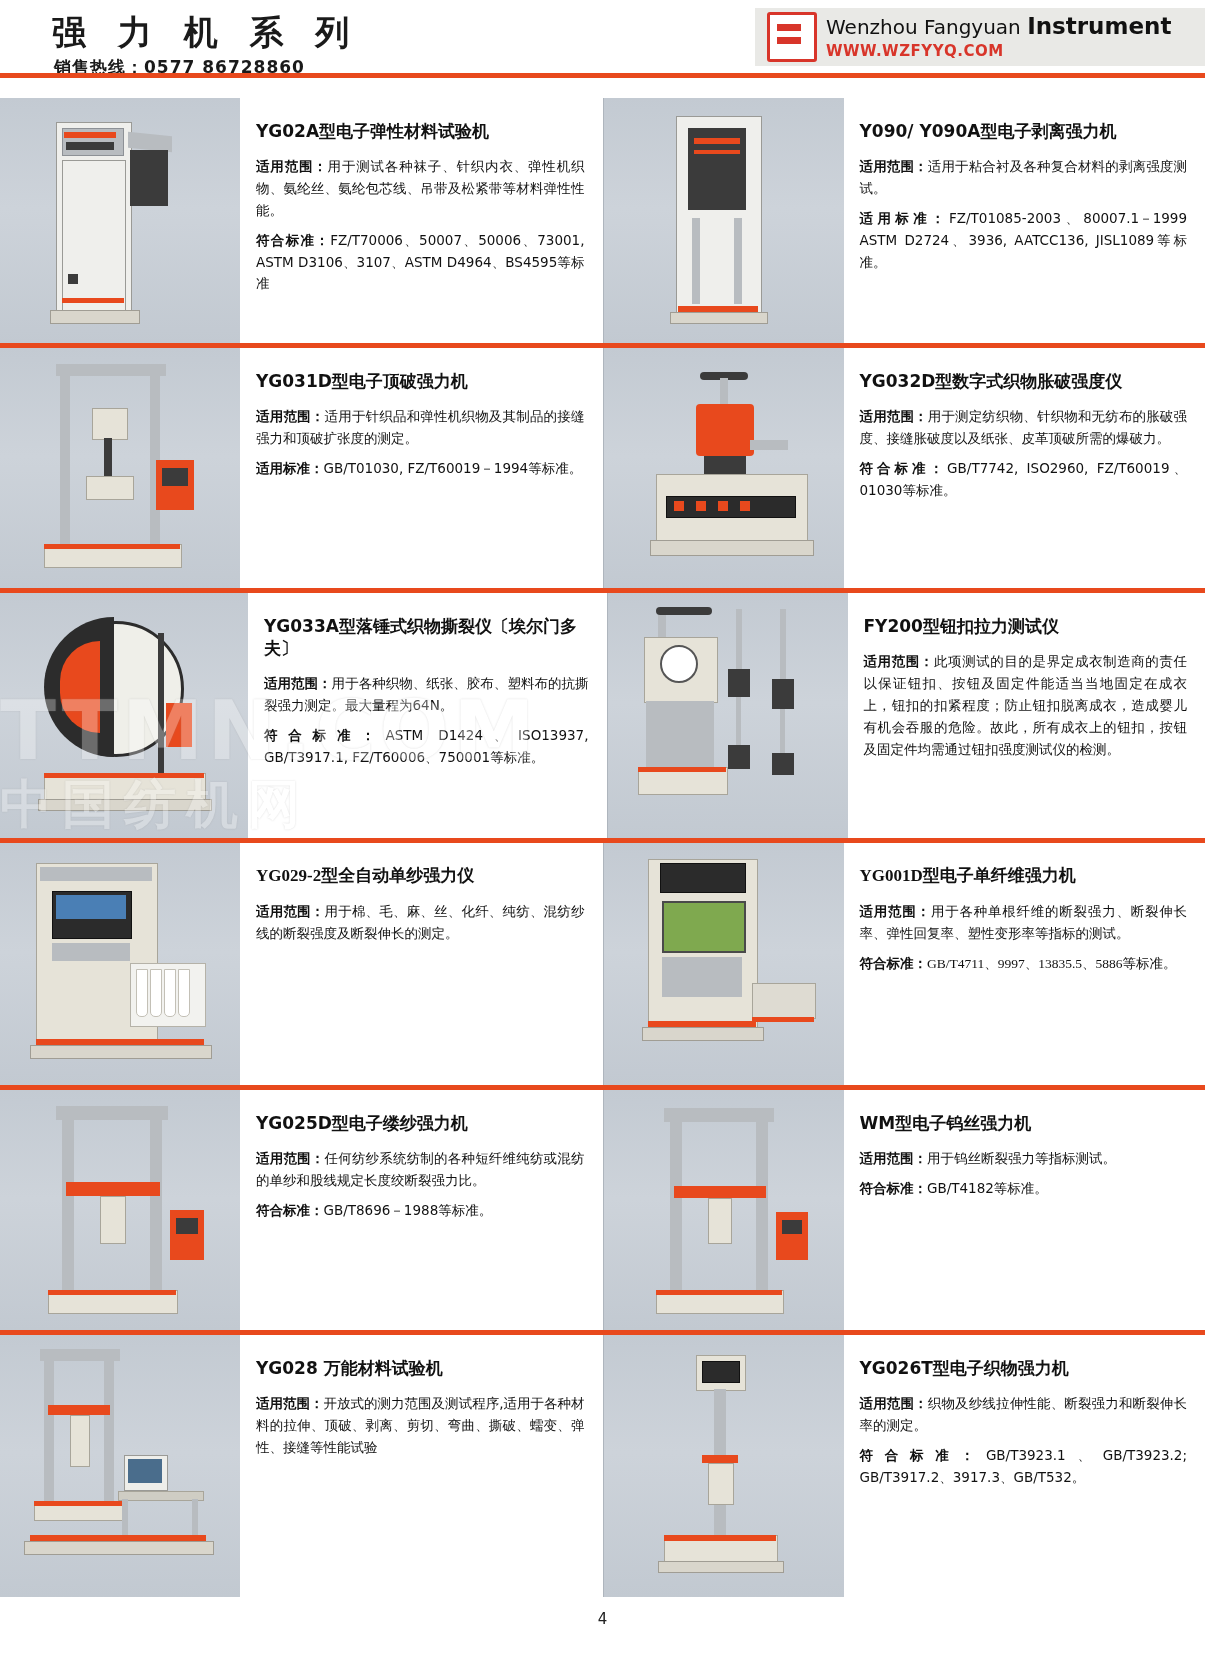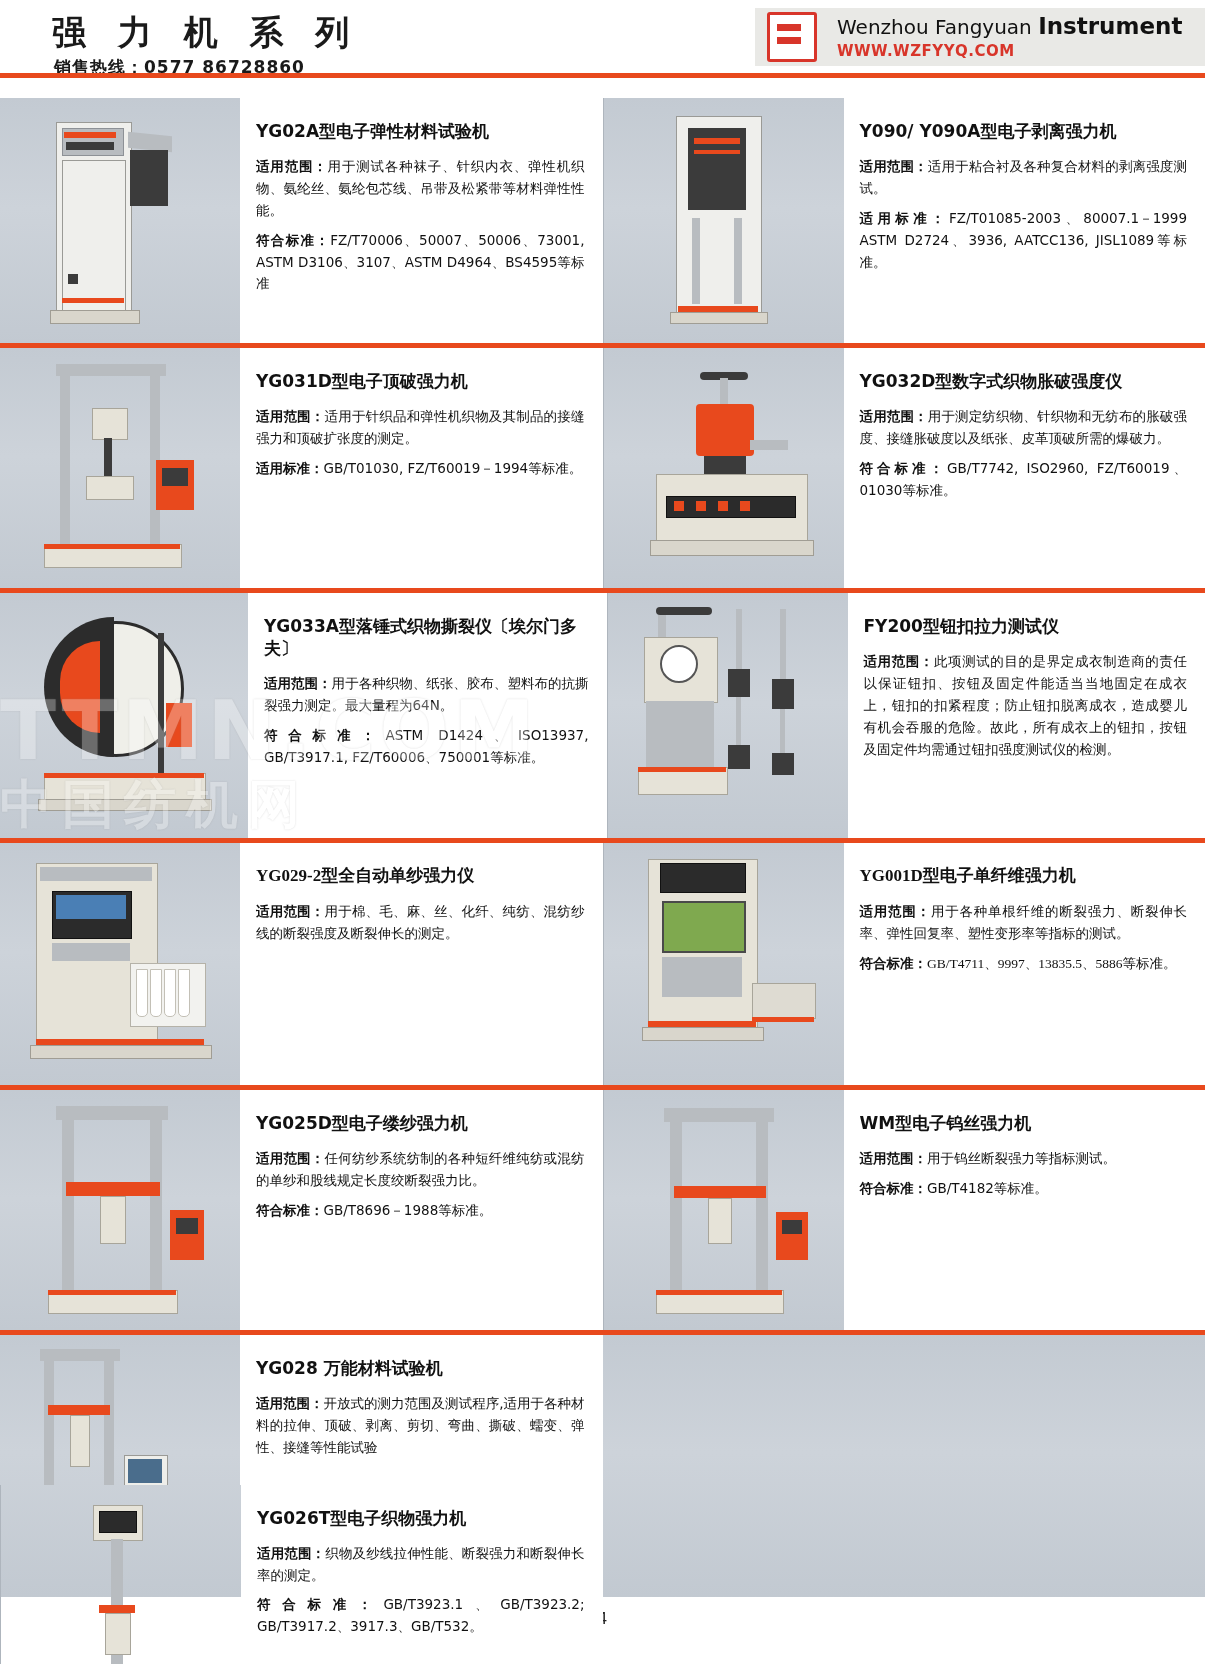--- a/index.html
+++ b/index.html
@@ -76,21 +76,21 @@
   .brand-logo:after {
     content: "";
     position: absolute;
     left: 7px;
     top: 22px;
     width: 24px;
     height: 7px;
     background: #d8352a;
   }
   .brand-text {
-    margin-left: 20px;
+    margin-left: 9px;
   }
   .brand-name {
     font-size: 20px;
     color: #111111;
     line-height: 1.1;
     white-space: nowrap;
   }
   .brand-name .bold {
     font-weight: bold;
     font-size: 23px;
@@ -490,21 +490,21 @@
           </div>
         </div>
         <div class="text-col">
           <div class="prod-title">WM型电子钨丝强力机</div>
           <div class="para"><span class="lbl">适用范围：</span><span>用于钨丝断裂强力等指标测试。</span></div>
           <div class="para"><span class="lbl">符合标准：</span><span>GB/T4182等标准。</span></div>
         </div>
       </div>
     </div>
 
-    <div class="row" style="height:262px;border-bottom:none;flex-direction:column;">
+    <div class="row" style="height:262px;border-bottom:none;">
 
       <div class="cell">
         <div class="photo">
           <div class="mach">
             <div class="grey" style="left:44px;top:20px;width:10px;height:150px;"></div>
             <div class="grey" style="left:104px;top:20px;width:10px;height:150px;"></div>
             <div class="grey" style="left:40px;top:14px;width:80px;height:12px;"></div>
             <div class="accent" style="left:48px;top:70px;width:62px;height:10px;"></div>
             <div class="cream" style="left:70px;top:80px;width:18px;height:50px;"></div>
             <div class="cream" style="left:34px;top:166px;width:92px;height:18px;"></div>

